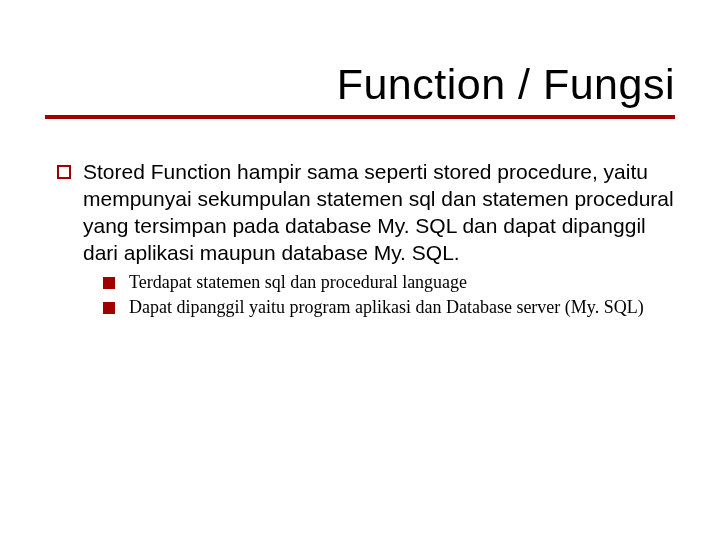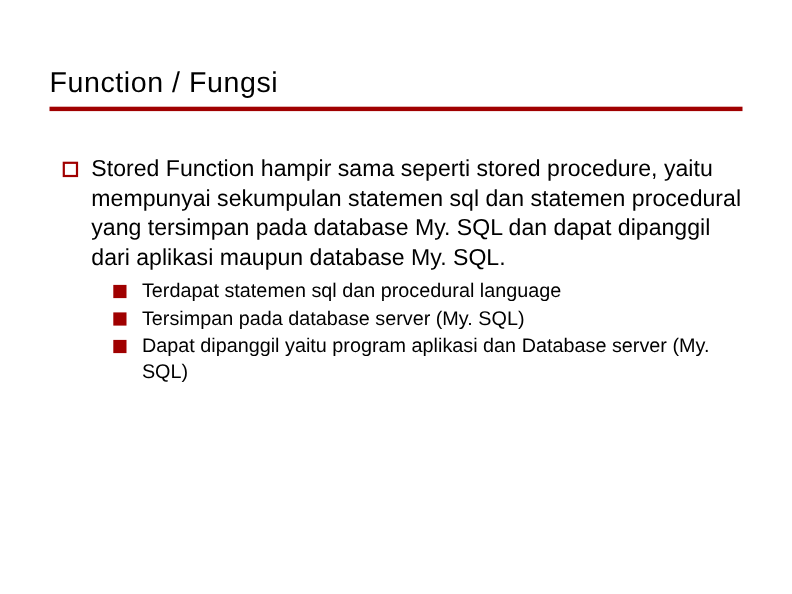--- a/index.html
+++ b/index.html
@@ -6,24 +6,25 @@
   body {
     width: 720px;
     height: 540px;
     background: #fff;
     font-family: Verdana, Geneva, sans-serif;
     color: #000;
     padding: 60px 45px 40px 45px;
     position: relative;
   }
   .title {
-    font-size: 26px;
+    font-size: 43px;
     font-weight: 400;
     margin-bottom: 6px;
     letter-spacing: 0.5px;
+    text-align: right;
   }
   .title-underline {
     height: 4px;
     background: #a00000;
     width: 100%;
     margin-bottom: 24px;
   }
   .content {
     padding-left: 12px;
     margin-top: 40px;
@@ -43,20 +44,21 @@
     background: #fff;
   }
   .level1-text {
     font-size: 21px;
     line-height: 1.28;
     flex: 1;
   }
   .level2-group {
     padding-left: 46px;
     margin-top: 4px;
+    font-family: Liberation Serif, serif;
   }
   .level2 {
     display: flex;
     align-items: flex-start;
     margin-bottom: 2px;
   }
   .bullet-filled {
     flex: 0 0 auto;
     width: 12px;
     height: 12px;
@@ -84,21 +86,17 @@
   </div>
 
 
   <div class="level2-group">
     <div class="level2">
       <div class="bullet-filled"></div>
       <div class="level2-text">Terdapat statemen sql dan procedural language</div>
     </div>
     <div class="level2">
       <div class="bullet-filled"></div>
-      <div class="level2-text">Tersimpan pada database server (My. SQL)</div>
-    </div>
-    <div class="level2">
-      <div class="bullet-filled"></div>
       <div class="level2-text">Dapat dipanggil yaitu program aplikasi dan Database server (My. SQL)</div>
     </div>
   </div>
 
 </div>
 
 </body></html>

